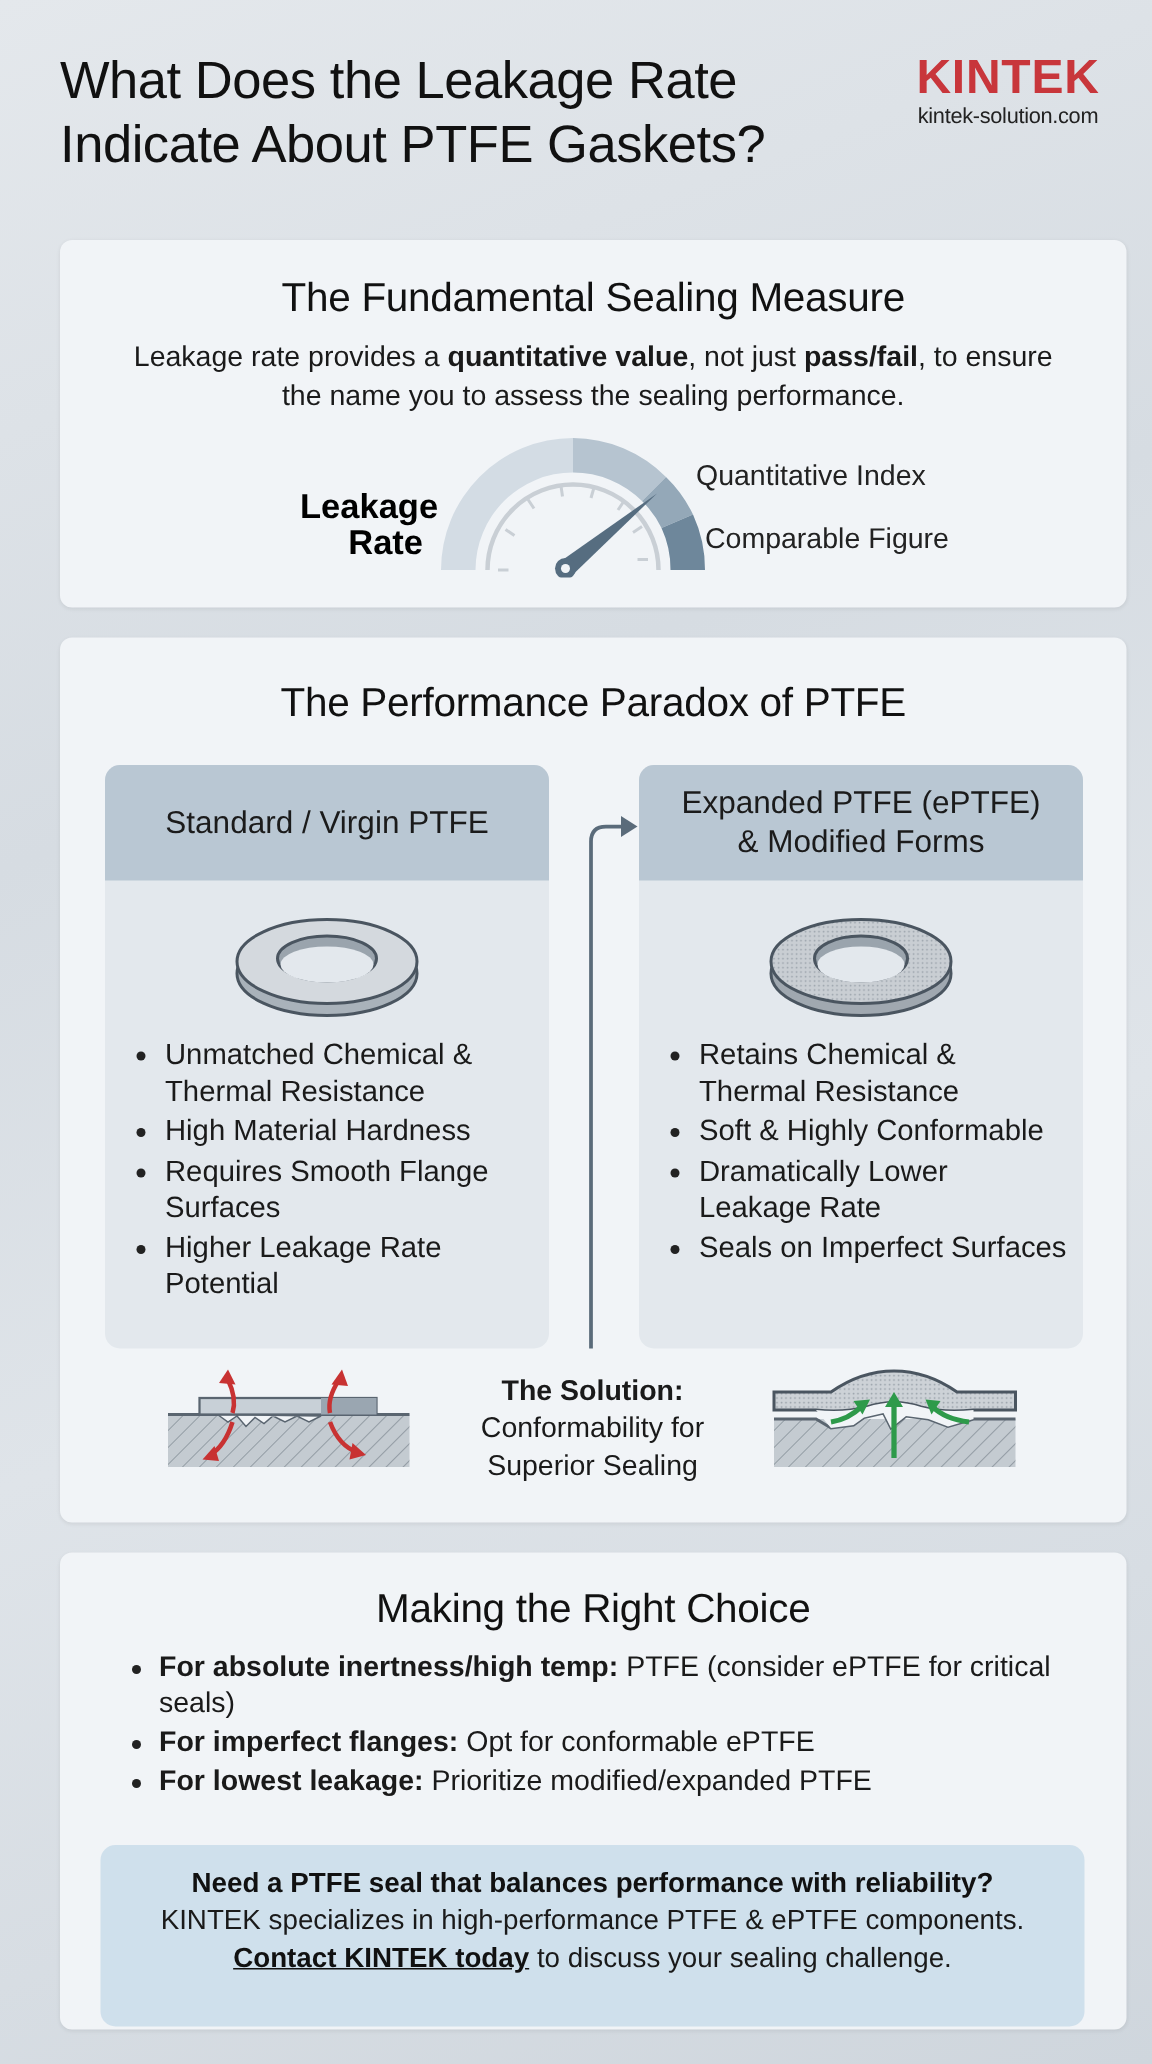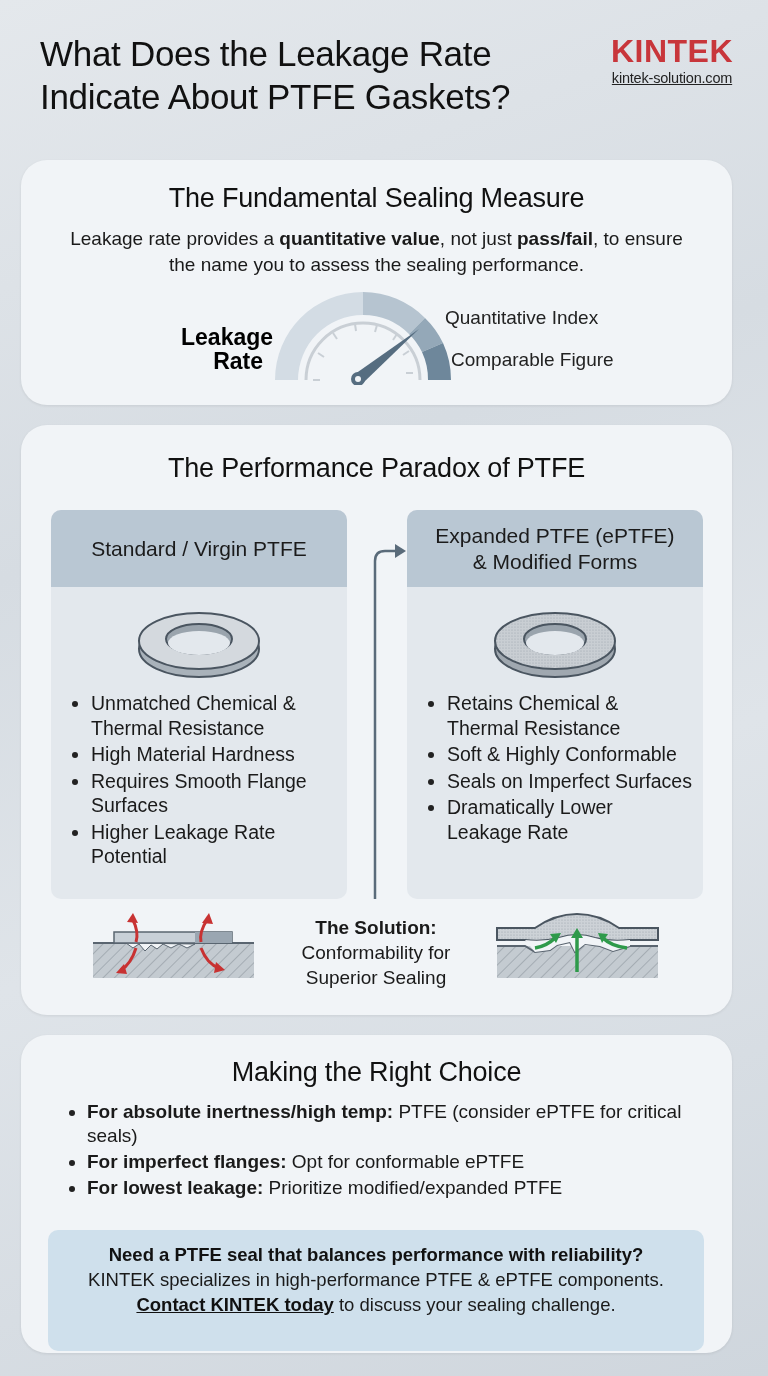--- a/index.html
+++ b/index.html
@@ -13,25 +13,25 @@
     position: relative;
   }
   .header { position: absolute; left: 40px; top: 32px; width: 560px; }
   .title {
     font-size: 35px; line-height: 43px; font-weight: 400; letter-spacing: -0.3px; color: #111;
   }
   .logo { position: absolute; right: 26px; top: 34px; text-align: center; width: 140px; }
   .logo-mark {
     font-size: 32px; font-weight: 700; color: #c8363b; letter-spacing: 0.5px; line-height: 34px;
   }
-  .logo-url { font-size: 14.5px; color: #222; margin-top: 2px; letter-spacing: -0.2px; text-decoration: underline; }
+  .logo-url { font-size: 14.5px; color: #222; margin-top: 2px; letter-spacing: -0.2px; }
 
   .card {
-    position: absolute; left: 21px; width: 711px;
-    background: #f1f4f7; border-radius: 26px;
+    position: absolute; left: 40px; width: 711px;
+    background: #f1f4f7; border-radius: 8px;
     box-shadow: 0 1px 3px rgba(0,0,0,0.08);
   }
   #card1 { top: 160px; height: 245px; }
   #card2 { top: 425px; height: 590px; }
   #card3 { top: 1035px; height: 318px; }
 
   .card-title {
     text-align: center; font-size: 27px; font-weight: 400; color: #111; letter-spacing: -0.2px;
   }
   #card1 .card-title { margin-top: 23px; }
@@ -189,22 +189,22 @@
         </pattern>
       </defs>
       <ellipse cx="65" cy="44" rx="60" ry="28" fill="#a0a8b0" stroke="#4a5560" stroke-width="2"></ellipse>
       <ellipse cx="65" cy="36" rx="60" ry="28" fill="url(#dots)" stroke="#4a5560" stroke-width="2"></ellipse>
       <ellipse cx="65" cy="34" rx="31" ry="15" fill="#9aa4ad" stroke="#4a5560" stroke-width="2"></ellipse>
       <ellipse cx="65" cy="38" rx="29" ry="12" fill="#e3e8ed"></ellipse>
     </svg>
     <ul class="bullets">
       <li>Retains Chemical &amp; Thermal Resistance</li>
       <li>Soft &amp; Highly Conformable</li>
+      <li>Dramatically Lower Leakage Rate</li>
       <li>Seals on Imperfect Surfaces</li>
-      <li>Dramatically Lower Leakage Rate</li>
     </ul>
   </div>
 
   <svg class="diag-left" width="165" height="70" viewBox="0 0 165 70">
     <defs>
       <pattern id="hatch" width="8" height="8" patternUnits="userSpaceOnUse" patternTransform="rotate(45)">
         <rect width="8" height="8" fill="#c4cbd1"></rect>
         <line x1="0" y1="0" x2="0" y2="8" stroke="#8e979f" stroke-width="1.2"></line>
       </pattern>
     </defs>

